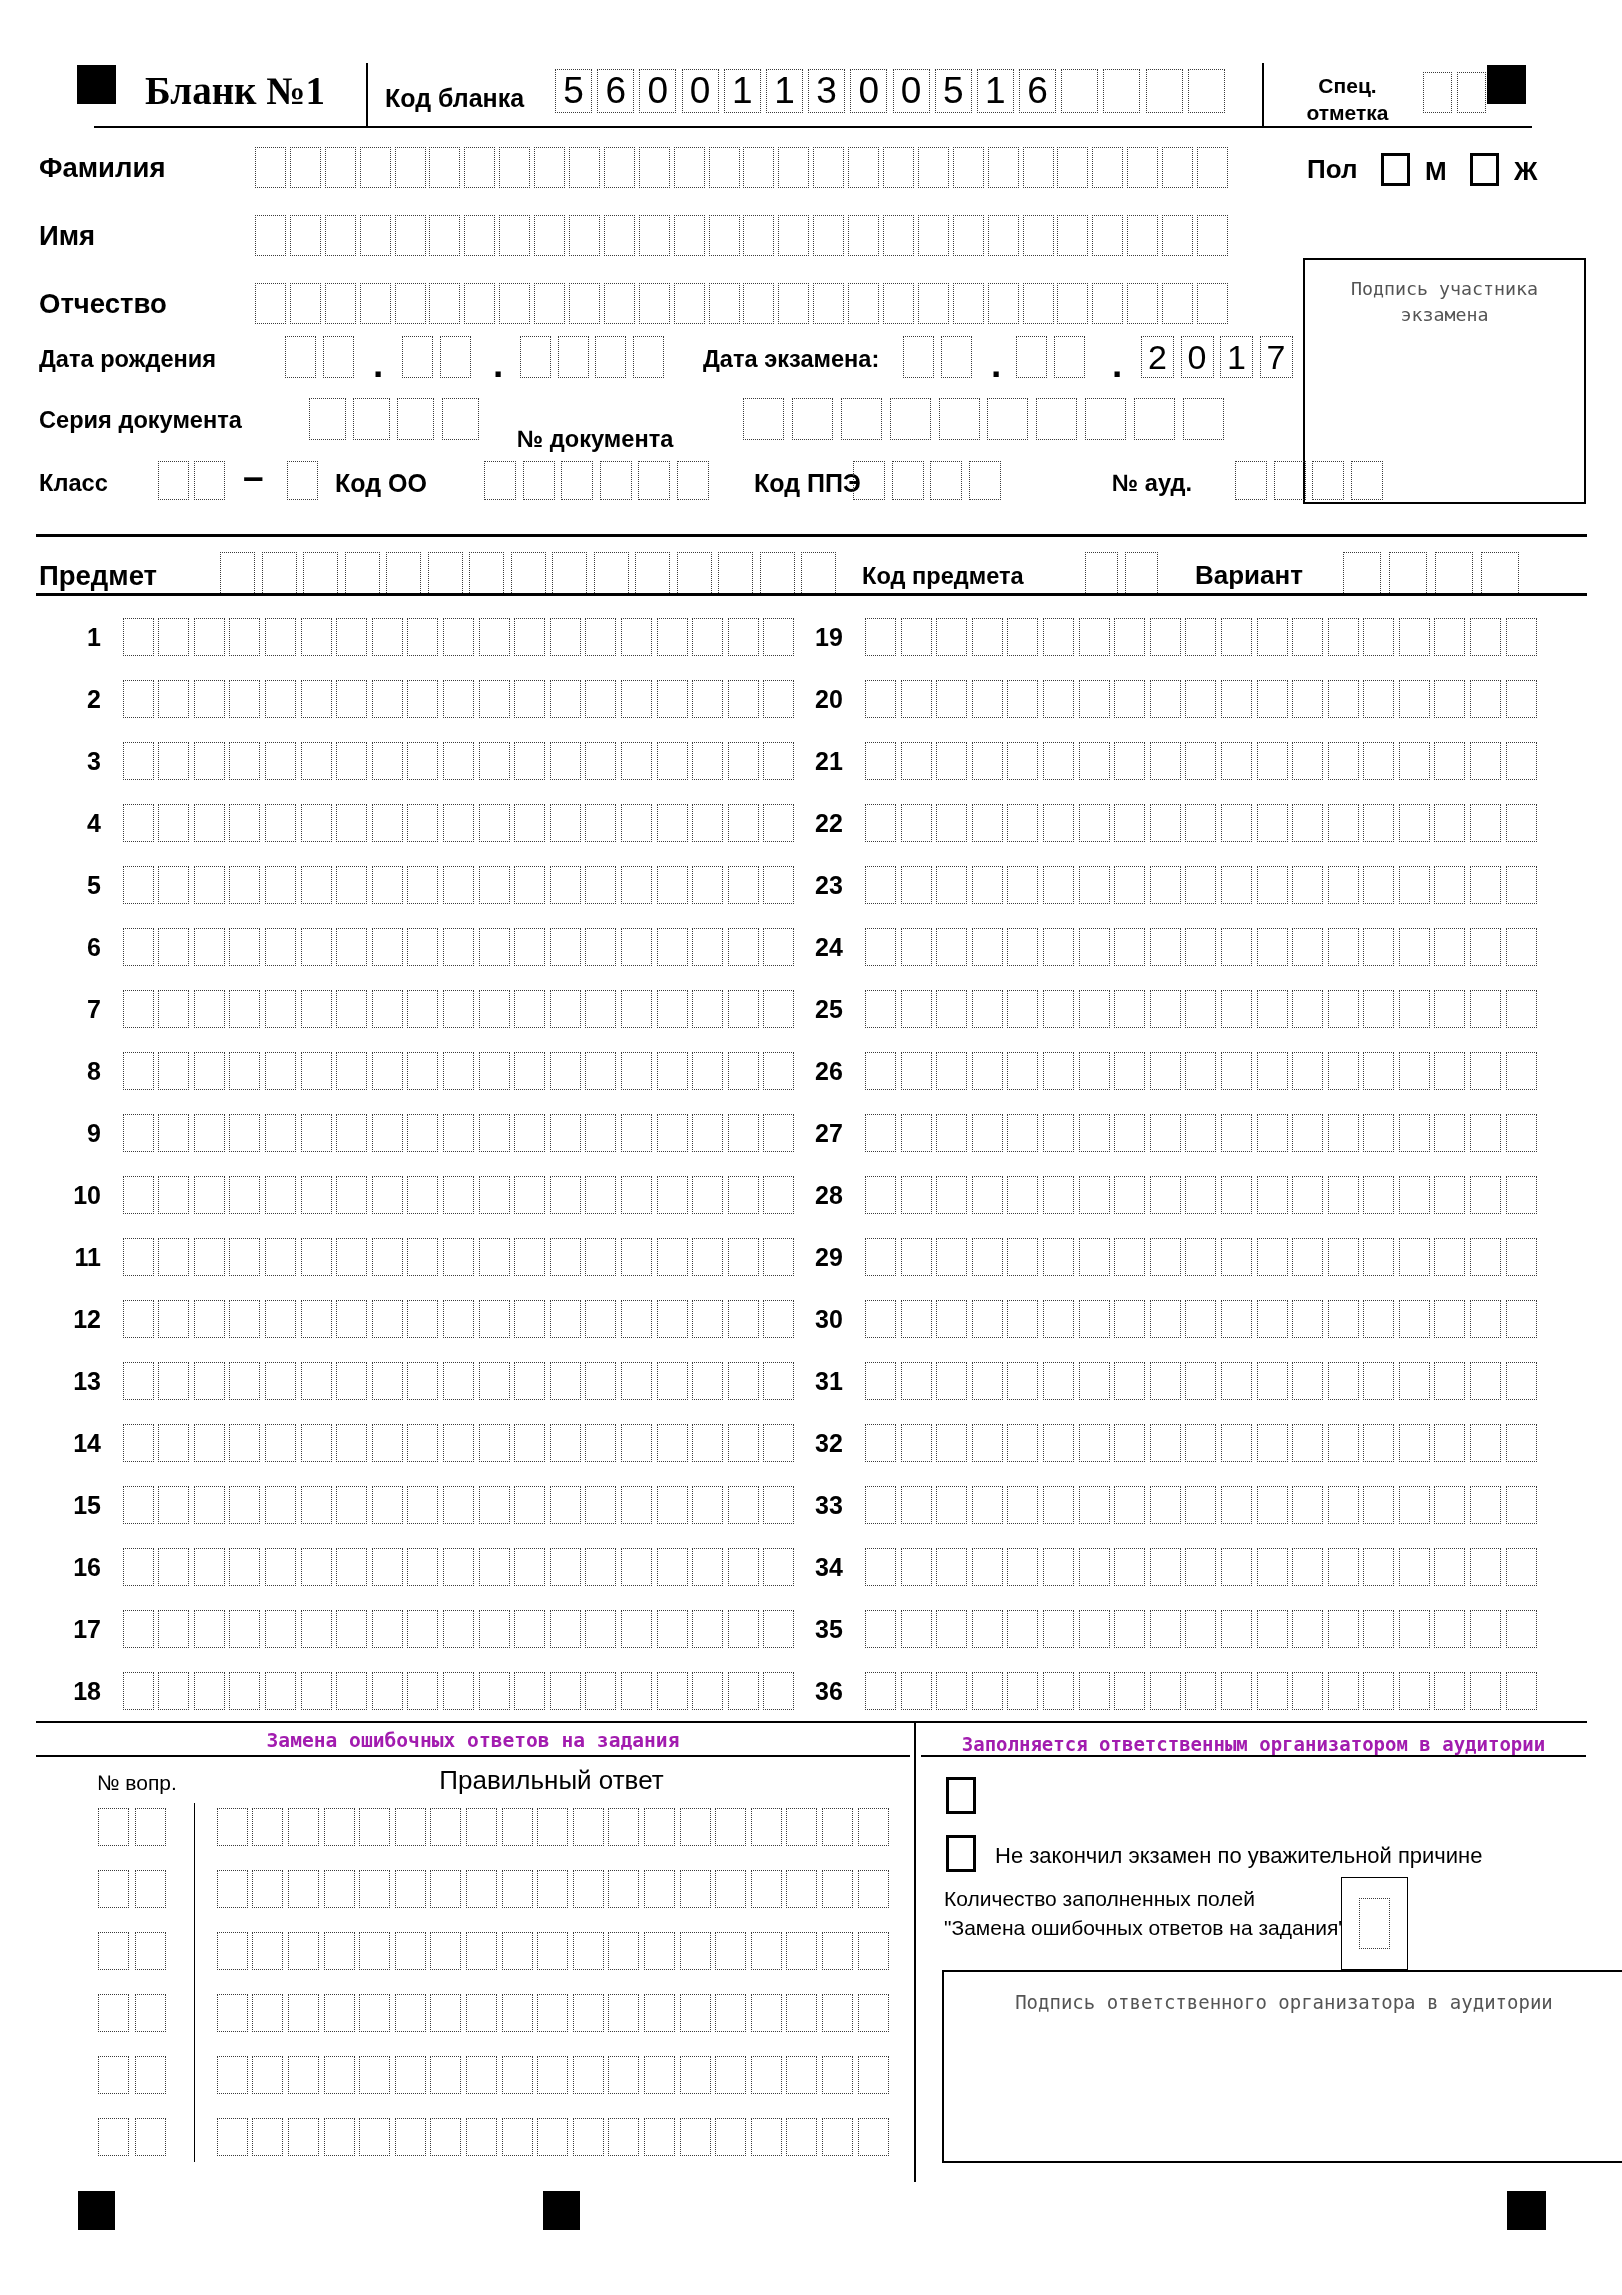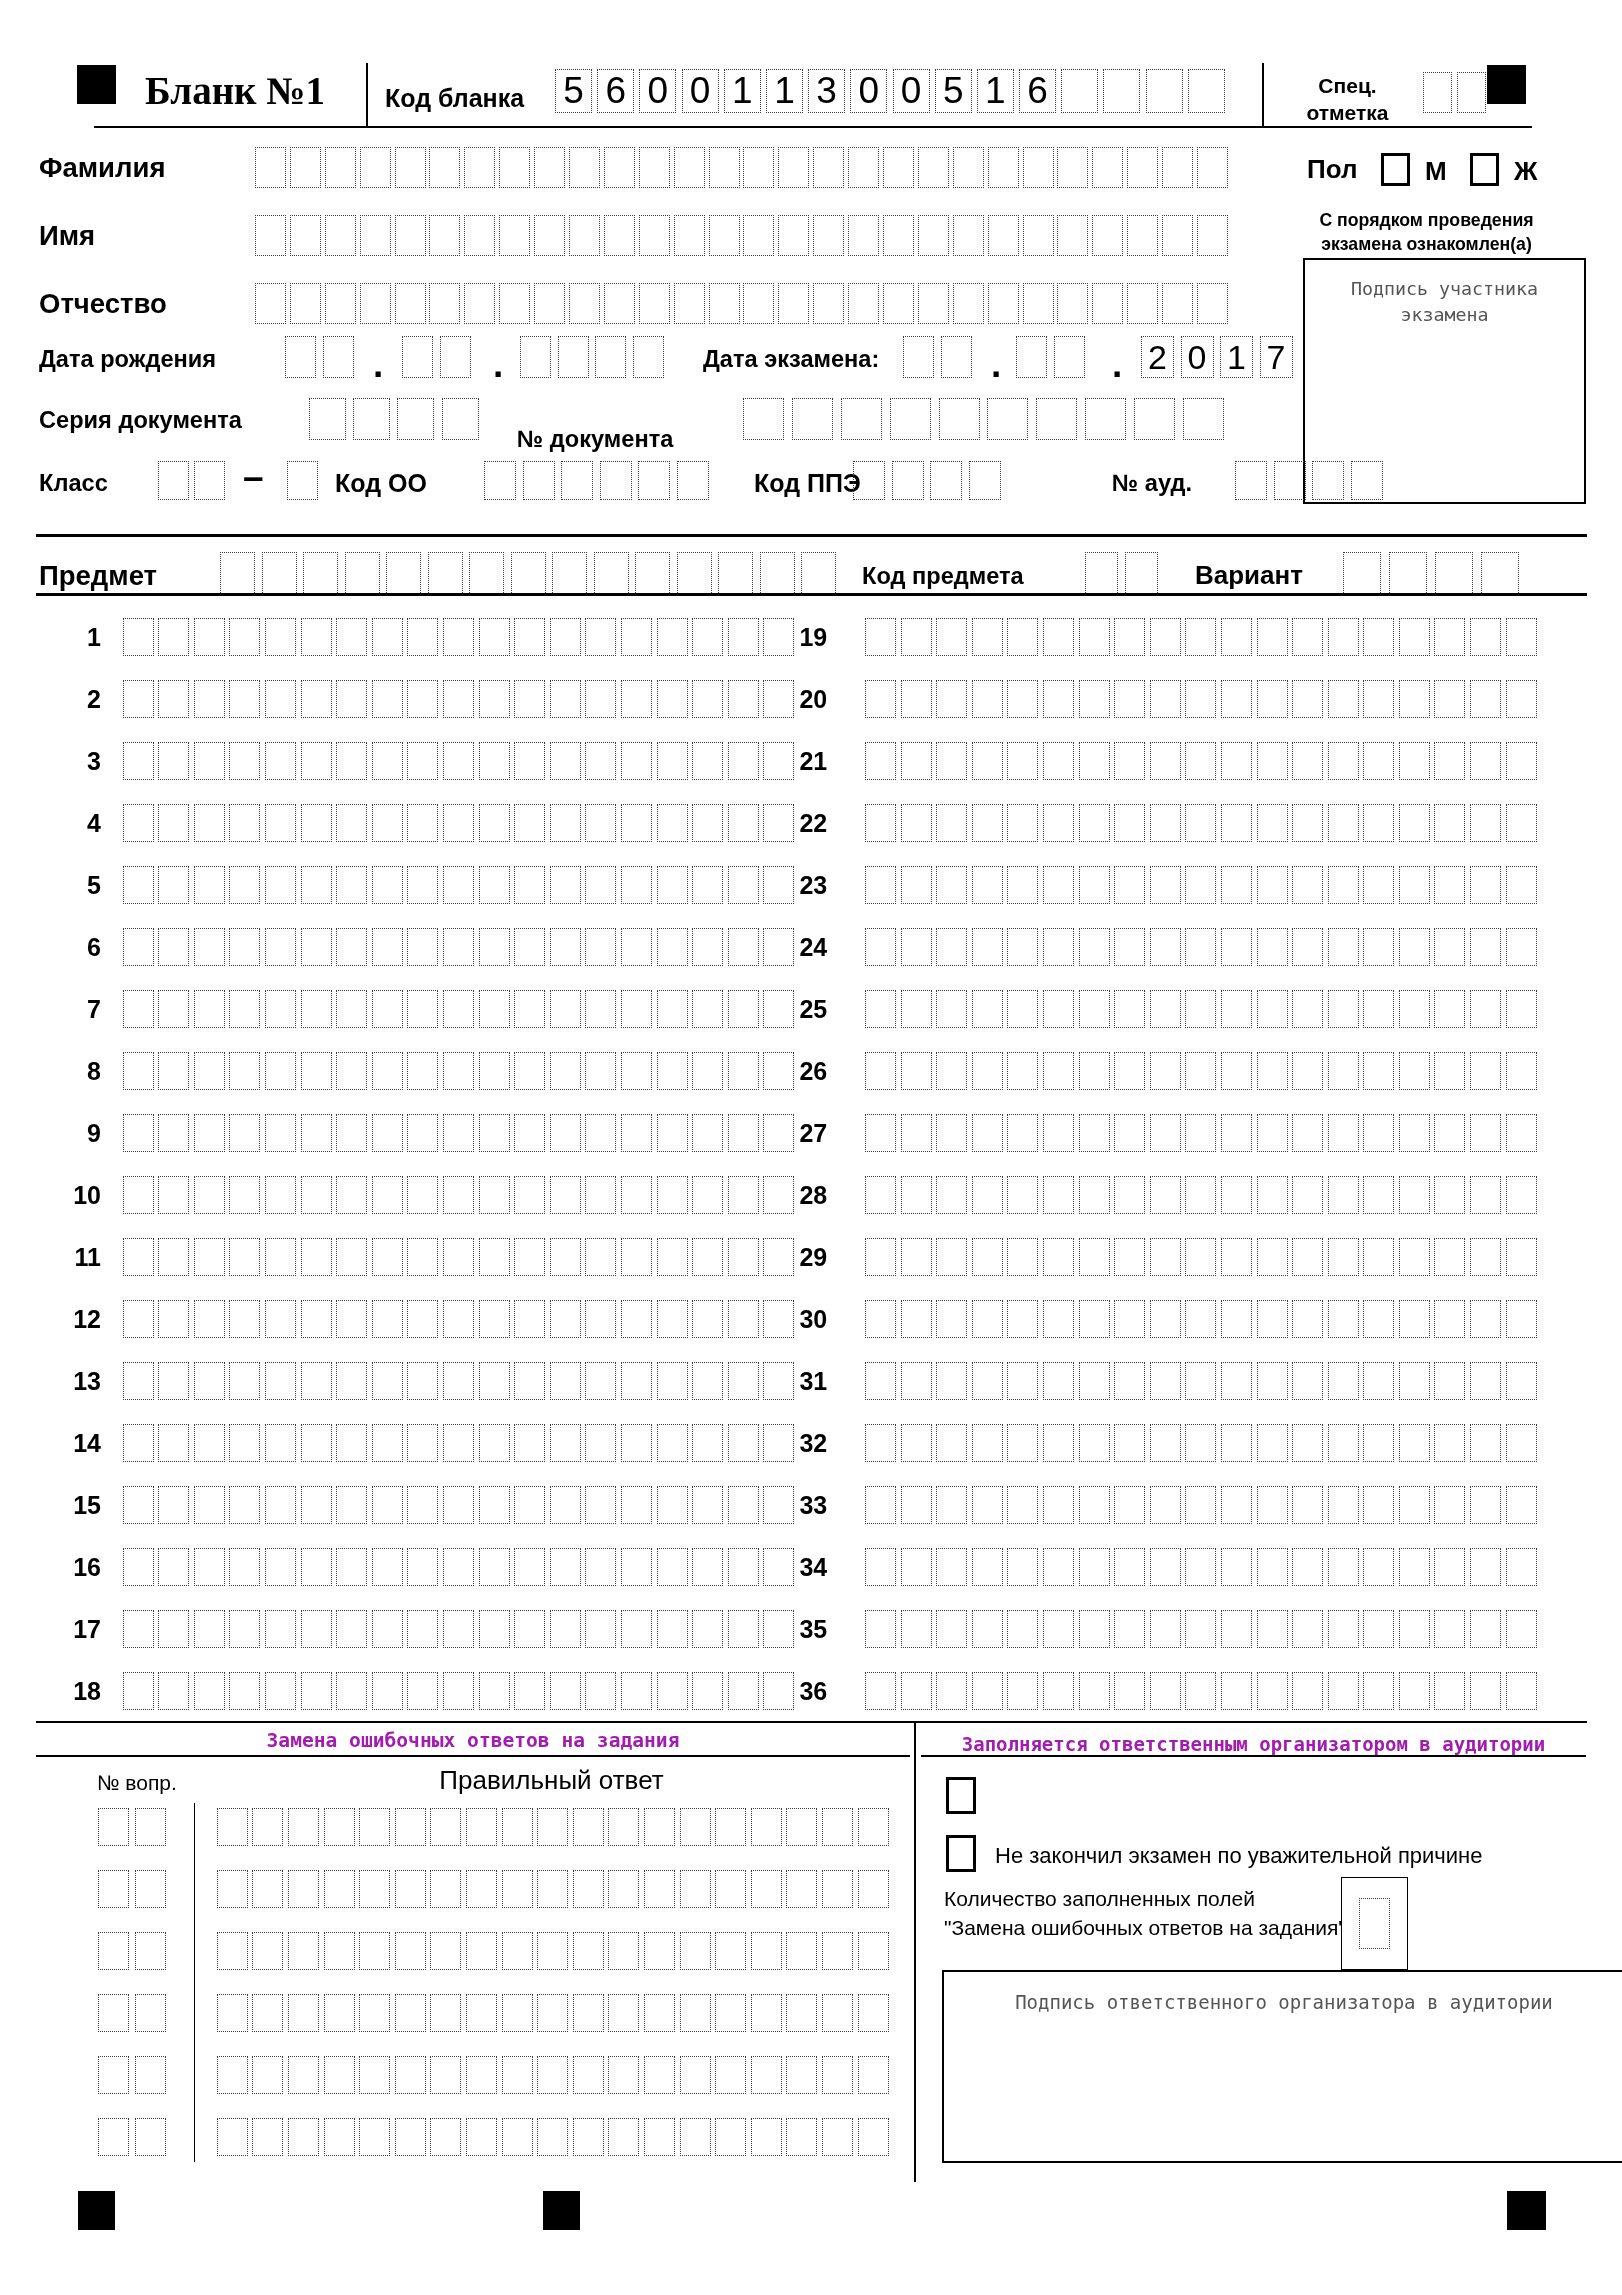--- a/index.html
+++ b/index.html
@@ -35,21 +35,21 @@
   .count-cells .cell{width:31px;height:51px;}
 
   .dotsep{position:absolute;font-weight:bold;font-size:37px;line-height:37px;}
 
   .checkbox{position:absolute;box-sizing:border-box;border:3.9px solid #000;background:#fff;}
 
   #answer-grid{position:absolute;left:36px;top:606px;width:1551px;}
   .answer-row{display:flex;align-items:center;height:62px;}
   .row-num{font-weight:bold;font-size:25px;font-family:"Liberation Sans",sans-serif;}
   .row-num.left{width:65px;text-align:right;margin-right:21.6px;}
-  .row-num.right{width:59px;margin-left:5.2px;margin-right:6.5px;}
+  .row-num.right{width:59px;text-align:center;margin-left:5.2px;margin-right:6.5px;}
 
   #replacement-rows{position:absolute;left:98px;top:1808px;}
   .repl-row{display:flex;height:38px;margin-bottom:24px;}
   .repl-row .answer-cells{margin-left:51px;}
 
   .sigbox{position:absolute;box-sizing:border-box;border:2px solid #000;background:#fff;text-align:center;
           font-family:"DejaVu Sans Mono",monospace;color:#555;}
   .sigbox .sigline{line-height:26px;}
 
   .mono-title{position:absolute;text-align:center;font-family:"DejaVu Sans Mono",monospace;font-weight:bold;color:#a21caf;white-space:nowrap;}
@@ -196,24 +196,20 @@
       <span class="cell"></span>
       <span class="cell"></span>
     </div>
 
   <div class="lbl" style="left:1307px;top:154px;font-size:26px;">Пол</div>
   <div class="checkbox" style="left:1381px;top:153px;width:29px;height:33px;"></div>
   <div class="lbl" style="left:1425px;top:156px;font-size:26px;">М</div>
   <div class="checkbox" style="left:1470px;top:153px;width:29px;height:33px;"></div>
   <div class="lbl" style="left:1514px;top:156px;font-size:26px;">Ж</div>
 
-  <div class="center-block" style="left:1263px;top:208px;width:327px;font-weight:bold;font-size:17.7px;line-height:24px;">
-    <div>С порядком проведения</div>
-    <div>экзамена ознакомлен(а)</div>
-  </div>
 
   <div class="sigbox" style="left:1303px;top:258px;width:283px;height:246px;padding-top:15.7px;font-size:18.3px;">
     <div class="sigline">Подпись участника</div>
     <div class="sigline">экзамена</div>
   </div>
 
   <div class="lbl" style="left:39px;top:346px;font-size:23.6px;">Дата рождения</div>
   <div class="cells abs date-cells" style="left:285px;top:336px;">
       <span class="cell"></span>
       <span class="cell"></span>

